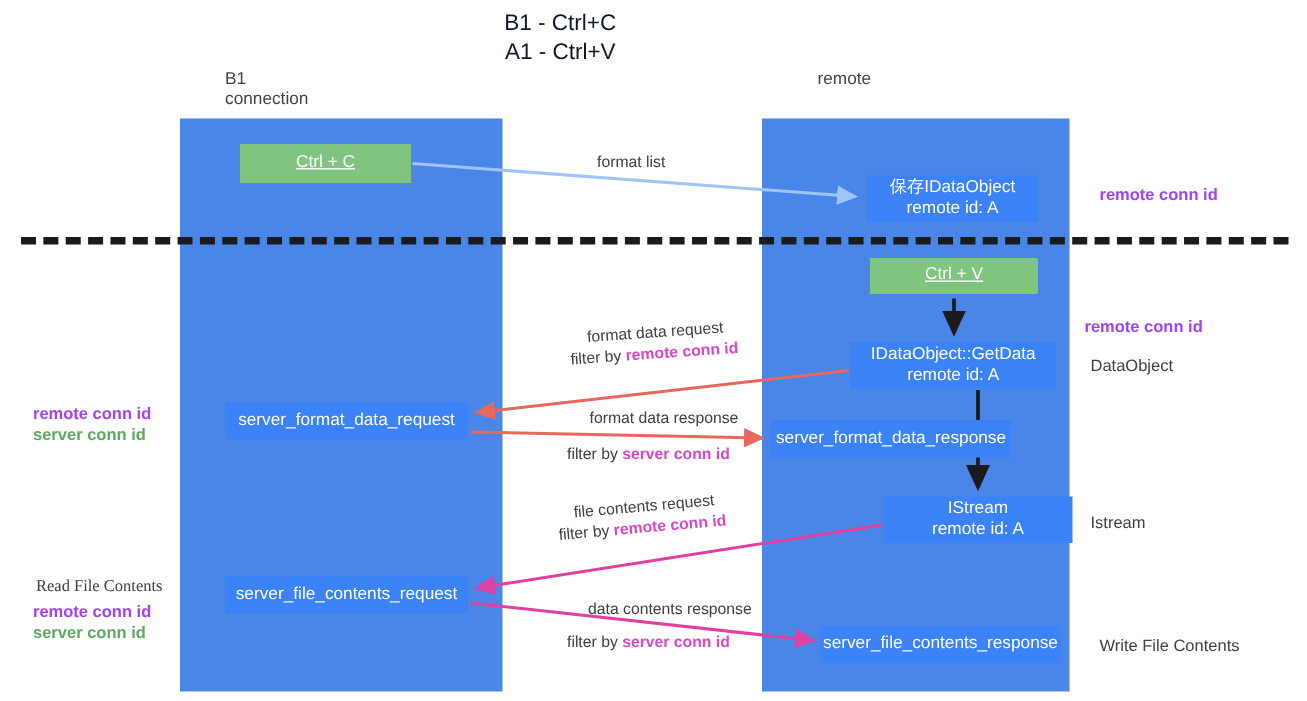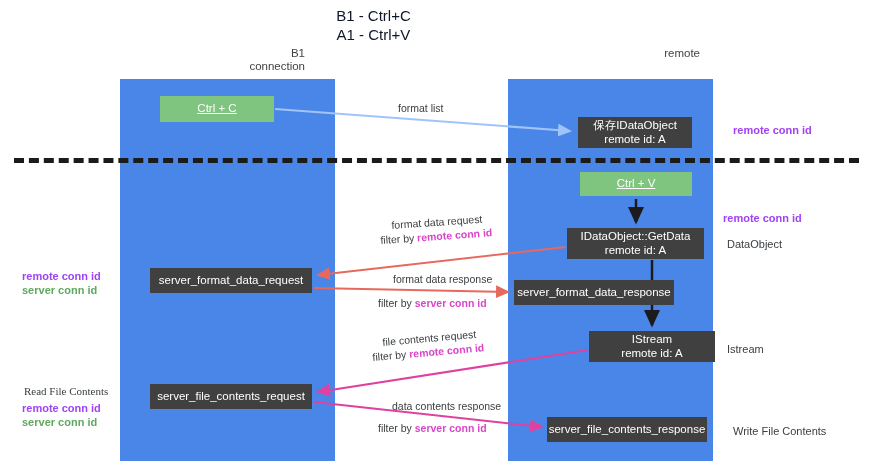--- a/index.html
+++ b/index.html
@@ -4,35 +4,35 @@
 <style>
   html,body{margin:0;padding:0;background:#ffffff;}
   body{width:871px;height:467px;position:relative;overflow:hidden;
        font-family:"Liberation Sans","DejaVu Sans",sans-serif;color:#3c4043;}
   #stage{position:absolute;left:0;top:0;width:871px;height:467px;}
 
   .lane{position:absolute;background:#4a86e8;}
   .lane-b1{left:120px;top:79px;width:215px;height:382px;}
   .lane-a1{left:508px;top:79px;width:205px;height:382px;}
 
-  .col-head{position:absolute;text-align:right;font-size:11.5px;line-height:13px;color:#434343;}
+  .col-head{position:absolute;text-align:left;font-size:11.5px;line-height:13px;color:#434343;}
   .col-head-b1{left:150px;top:47px;width:155px;}
   .col-head-a1{left:545px;top:47px;width:155px;}
 
   .title{position:absolute;left:0;top:6px;width:747px;text-align:center;
          font-size:15px;line-height:19px;color:#0f172a;}
 
   .dashed{position:absolute;left:14px;top:158px;width:845px;height:0;
           border-top:5px dashed #1b1b1b;}
 
   .node{position:absolute;box-sizing:border-box;display:flex;align-items:center;
         justify-content:center;text-align:center;color:#ffffff;font-size:11.5px;
         line-height:13.5px;padding:3px 6px;}
   .green{background:#7fc47f;text-decoration:underline;}
-  .orange{background:#404040;}
+  .orange{background:#3b82f6;}
 
   .n-ctrlc{left:160px;top:96px;width:114px;height:26px;}
   .n-save{left:578px;top:117px;width:114px;height:31px;}
   .n-ctrlv{left:580px;top:172px;width:112px;height:24px;}
   .n-getdata{left:567px;top:228px;width:137px;height:31px;}
   .n-sfdreq{left:150px;top:268px;width:162px;height:25px;}
   .n-sfdres{left:514px;top:280px;width:160px;height:25px;}
   .n-istream{left:589px;top:331px;width:126px;height:31px;}
   .n-sfcreq{left:150px;top:384px;width:162px;height:25px;}
   .n-sfcres{left:547px;top:417px;width:160px;height:25px;}

